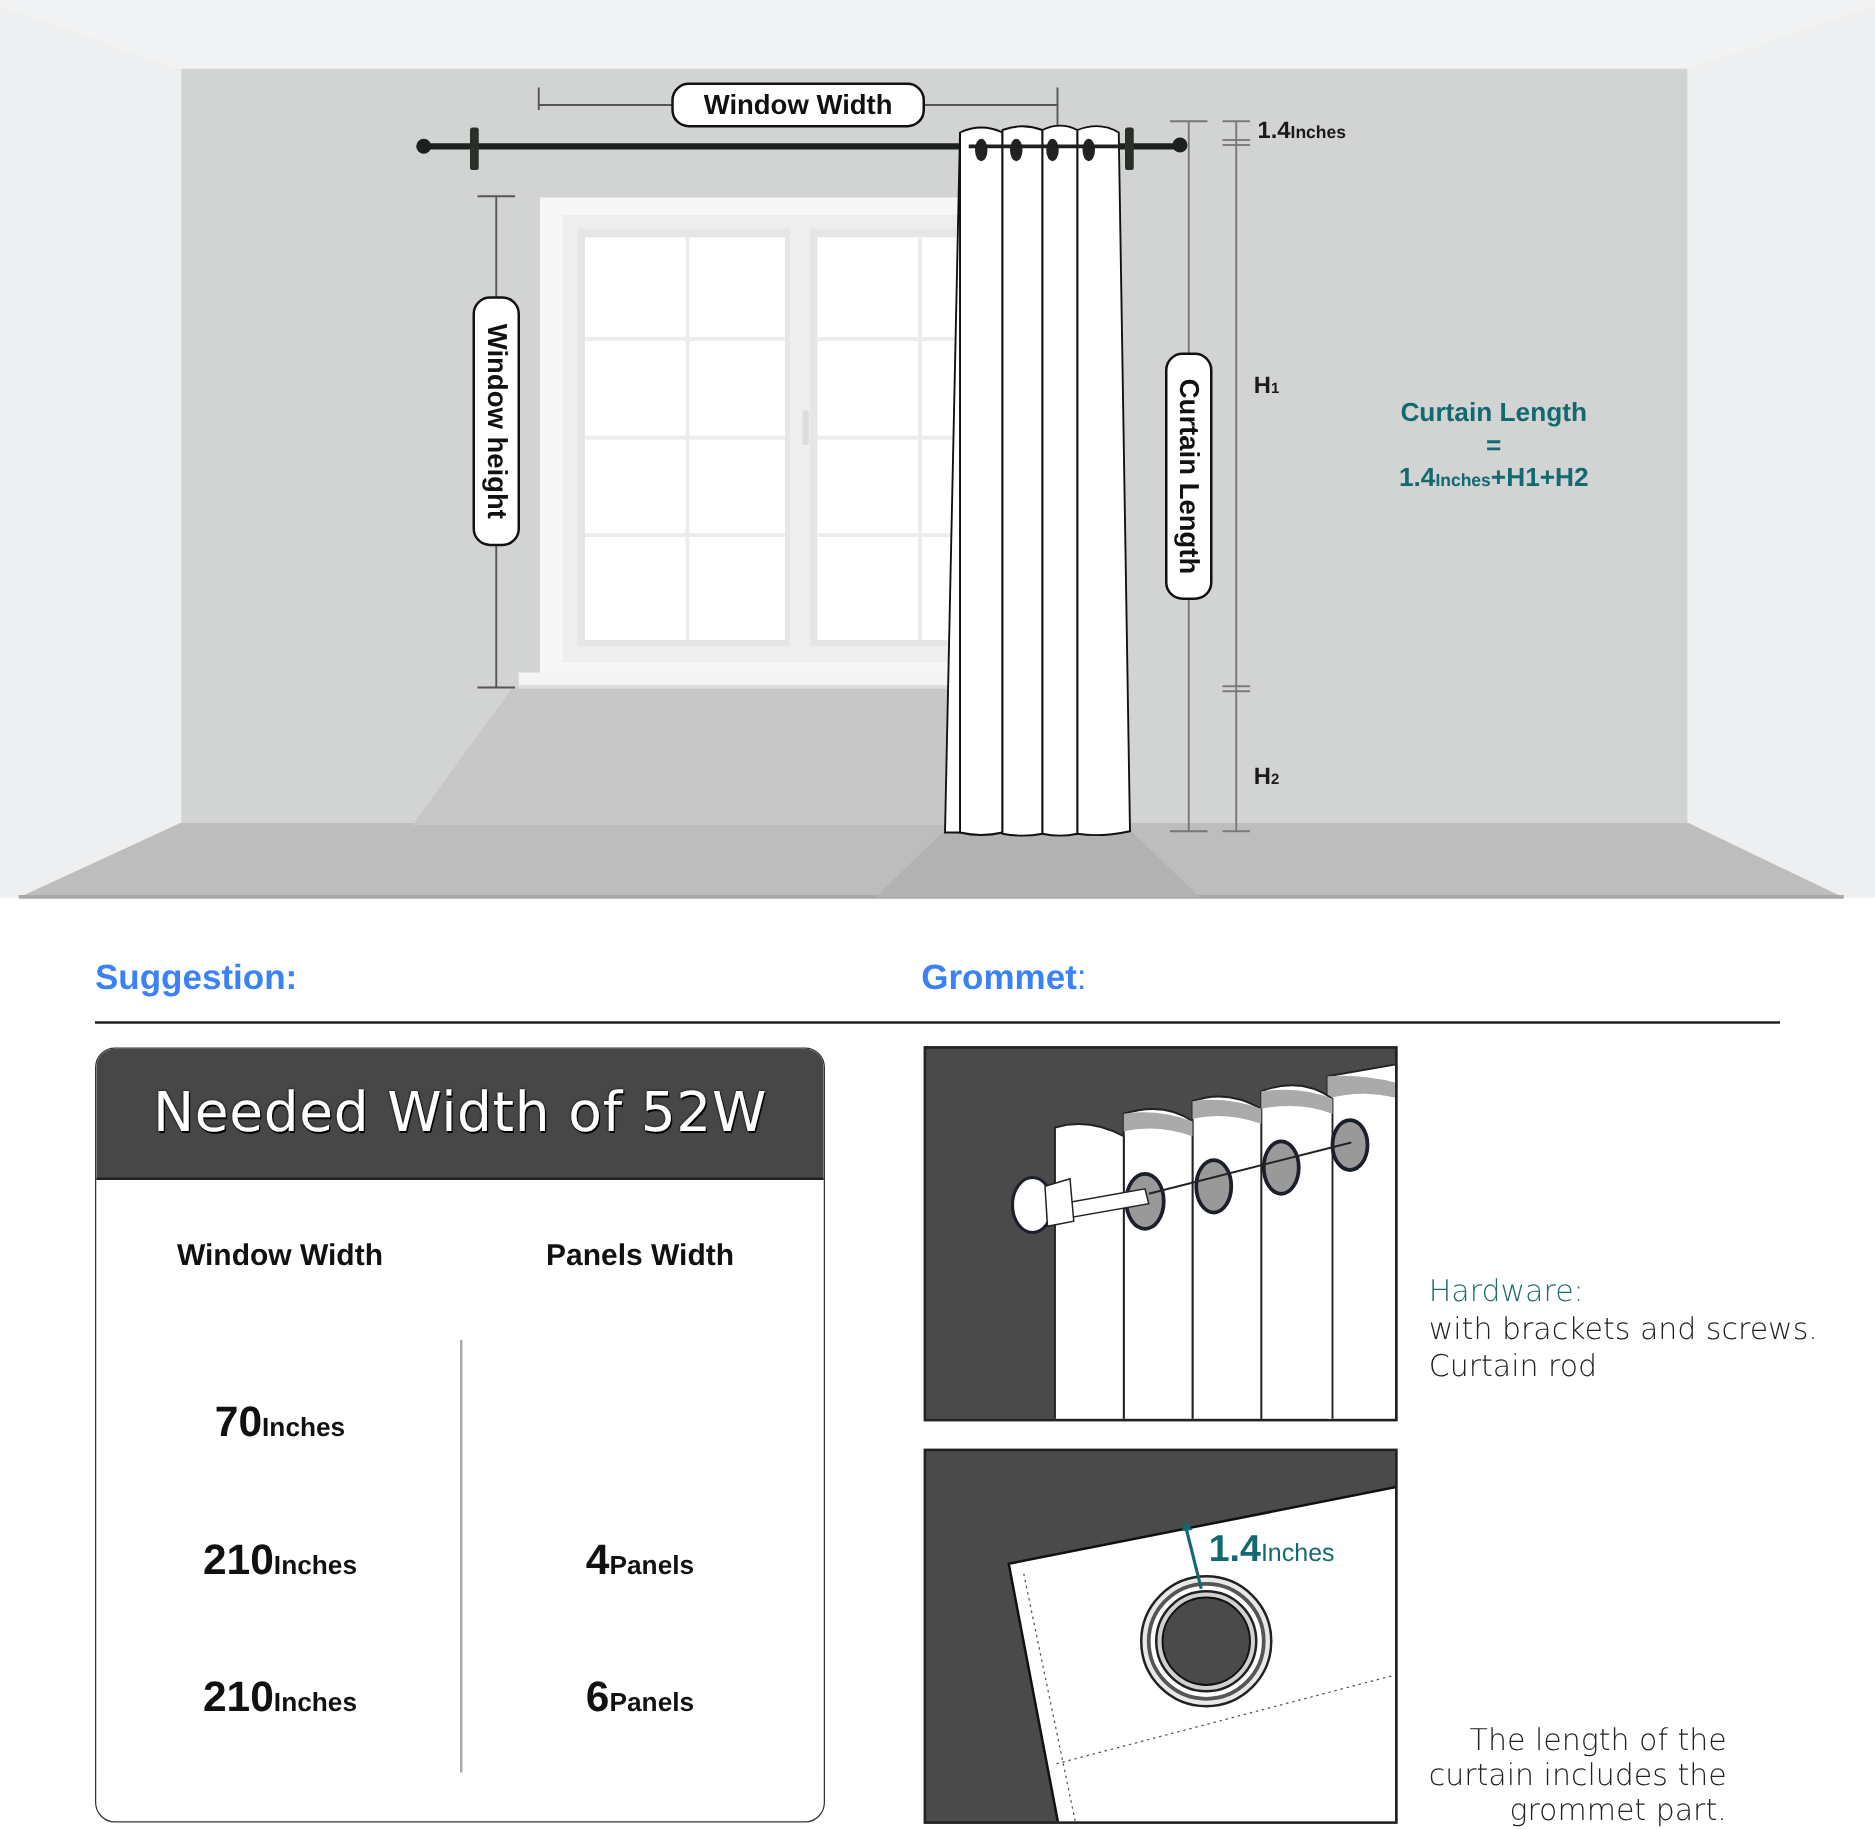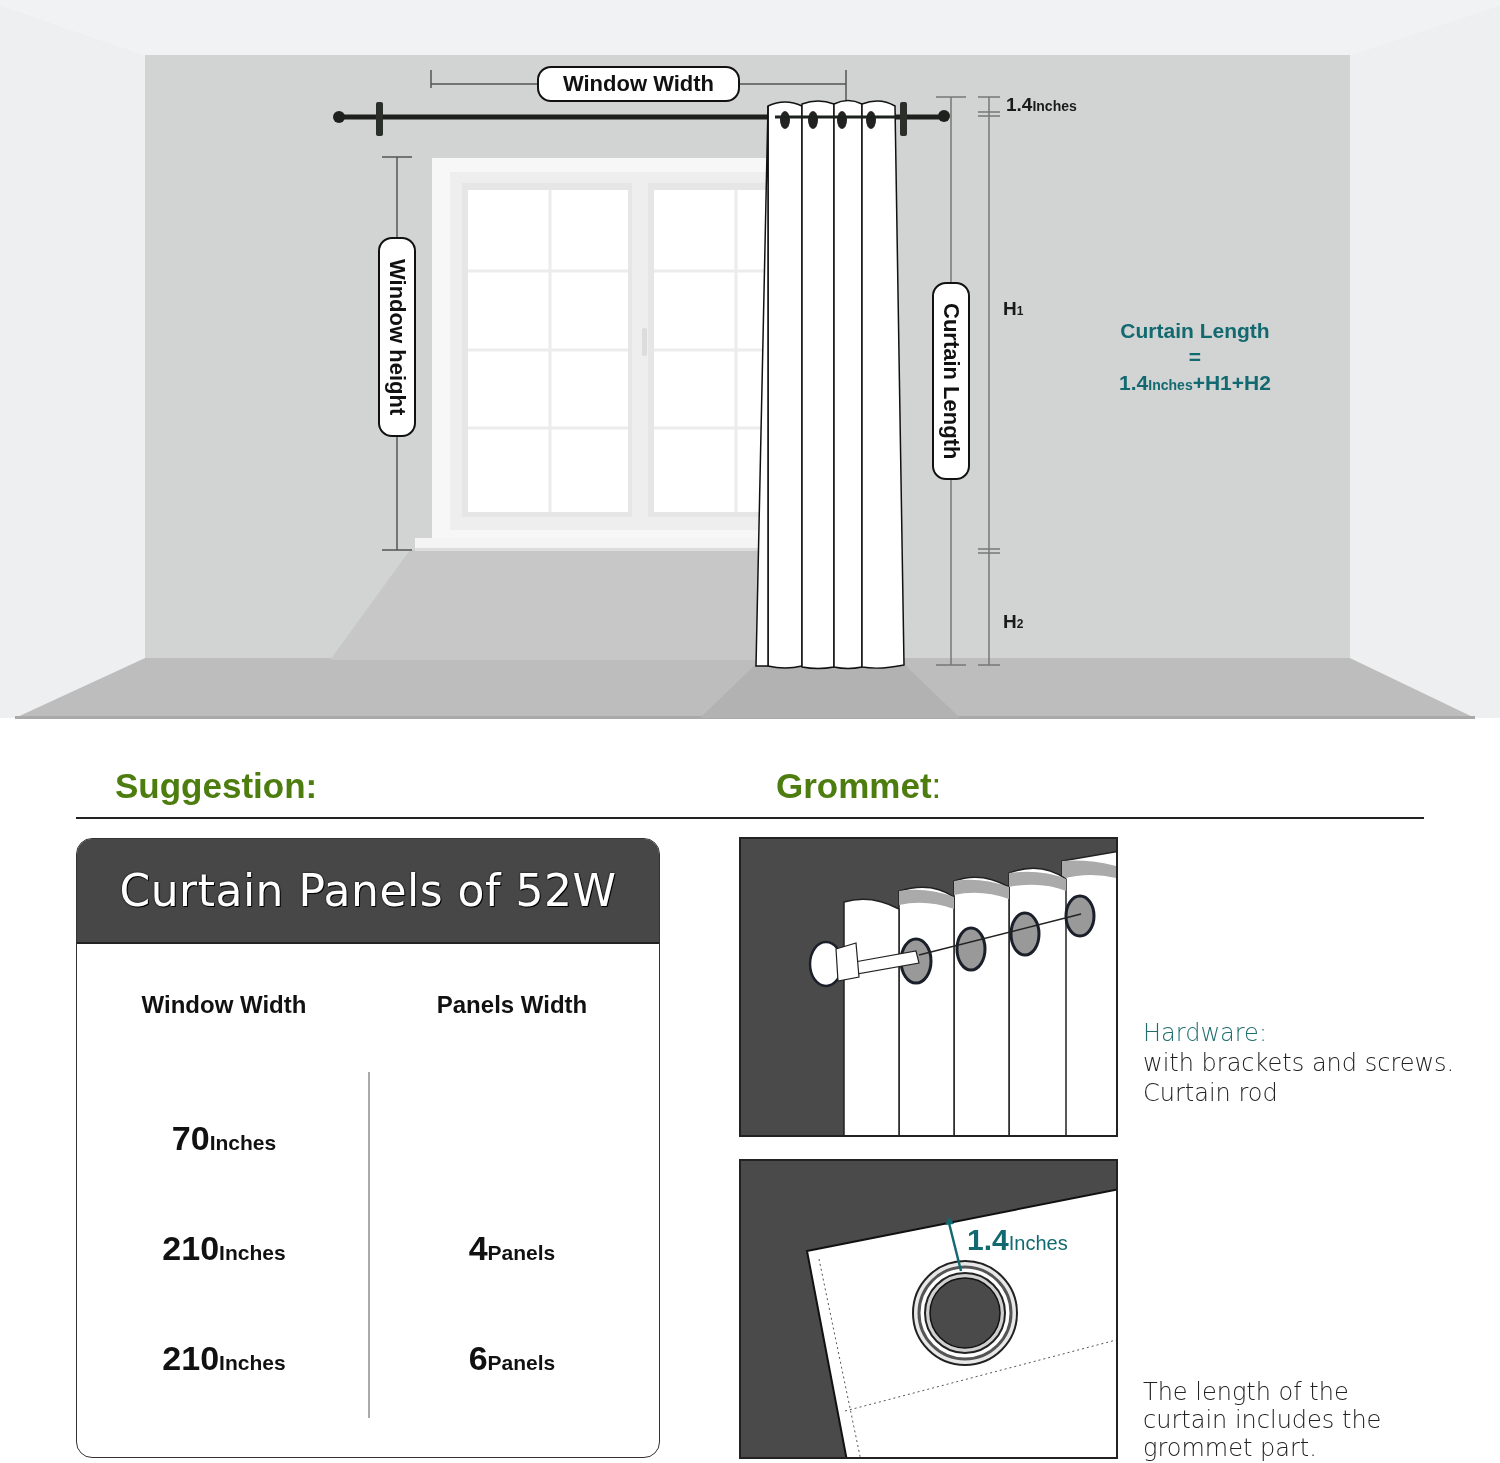--- a/index.html
+++ b/index.html
@@ -17,21 +17,21 @@
   .pill.vert { writing-mode:vertical-rl; }
   .dim-label { position:absolute; font-weight:bold; color:#1a1a1a; font-size:19px; white-space:nowrap; }
   .dim-label small { font-size:14px; }
   .sub { font-size:12px; vertical-align:baseline; }
 
   #formula { position:absolute; left:1095px; top:318px; width:200px; text-align:center; color:#126a70;
              font-weight:bold; font-size:21px; line-height:26px; }
   #formula .small { font-size:14px; }
 
   
-  .section-title { position:absolute; font-weight:bold; font-size:35px; color:#4d7c0f;margin-left:39px; }
+  .section-title { position:absolute; font-weight:bold; font-size:28px; color:#3b82f6; }
   .rule { position:absolute; height:1.5px; background:#222; }
 
   #table-card { position:absolute; left:76px; top:838px; width:584px; height:620px; border:1.5px solid #333;
                 border-radius:16px; overflow:hidden; box-sizing:border-box; background:#fff; }
   #table-head { position:absolute; left:0; top:0; width:100%; height:103px; background:#474747;
                 border-bottom:2px solid #222; display:flex; align-items:center; justify-content:center; }
   #table-head span { color:#fff; font-size:44px; font-family:"DejaVu Sans", sans-serif; letter-spacing:0.5px;
                      text-shadow: 0 0 2px #000, 1px 1px 0 #000; }
   .col-head { position:absolute; top:152px; font-weight:bold; font-size:24px; width:290px; text-align:center; }
   .cell { position:absolute; width:290px; text-align:center; font-weight:bold; }
@@ -152,21 +152,21 @@
     <div>=</div>
     <div><span>1.4</span><span class="small">Inches</span><span>+H1+H2</span></div>
   </div>
 </div>
 
 <div class="section-title" style="left:76px; top:766px;">Suggestion:</div>
 <div class="rule" style="left:76px; top:817px; width:640px;"></div>
 
 <div id="table-card">
   <div id="table-head">
-    <span>Curtain Panels of 52W</span>
+    <span>Needed Width of 52W</span>
   </div>
   <div class="col-head" style="left:2px;">Window Width</div>
   <div class="col-head" style="left:290px;">Panels Width</div>
   <div id="divider"></div>
 
   <div class="cell" style="left:2px; top:280px;">
     <span class="num">70</span><span class="unit">Inches</span>
   </div>
 
   <div class="cell" style="left:2px; top:390px;">
@@ -232,17 +232,17 @@
     <span style="font-size:30px;">1.4</span><span style="font-size:20px; font-weight:normal;">Inches</span>
   </div>
 </div>
 
 <div class="desc" style="left:1143px; top:1018px;">
   <div class="accent">Hardware:</div>
   <div>with brackets and screws.</div>
   <div>Curtain rod</div>
 </div>
 
-<div class="desc" style="left:1143px; top:1378px; line-height:28px;">
+<div class="desc" style="left:1143px; top:1378px; line-height:28px;text-align:right;">
   <div>The length of the</div>
   <div>curtain includes the</div>
   <div>grommet part.</div>
 </div>
 
 </body></html>

